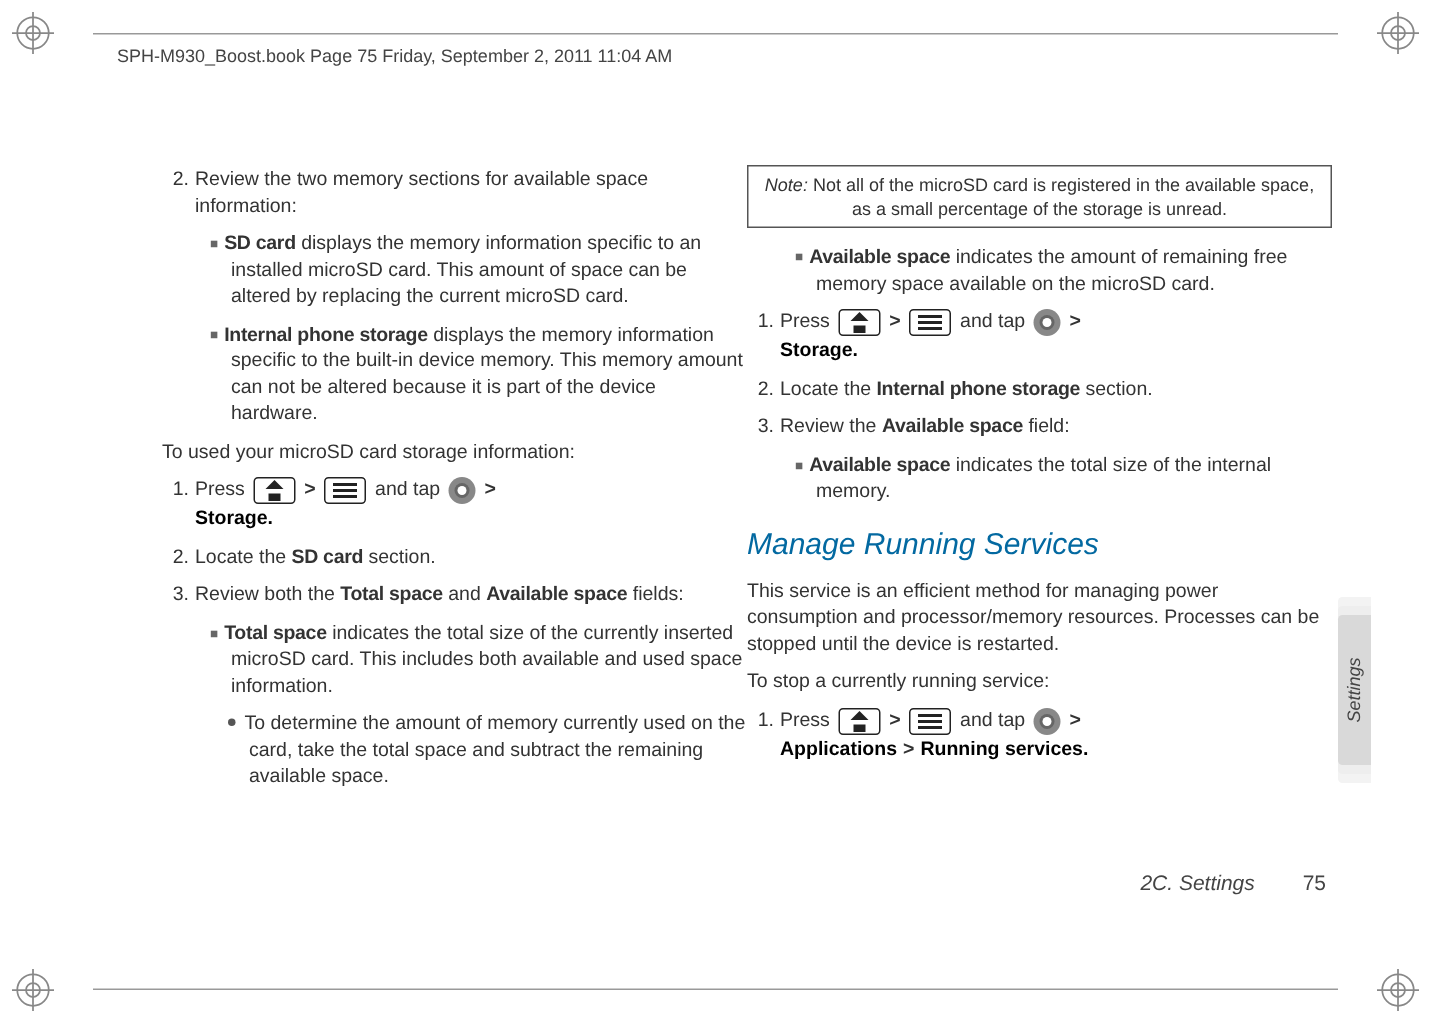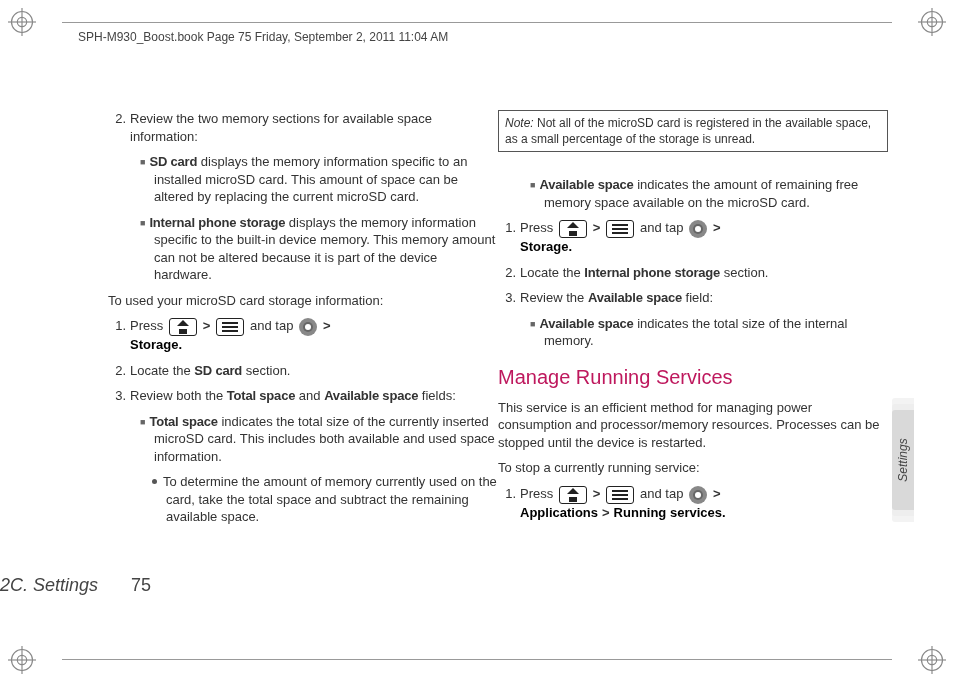--- a/index.html
+++ b/index.html
@@ -109,25 +109,27 @@
     content:"";
     position:absolute; left:50%; top:50%; transform:translate(-50%,-50%);
     width:6px; height:6px; border-radius:50%; background:#fff;
     box-shadow: 0 0 0 2px #666;
   }
   .gt { margin: 0 4px; font-weight: bold; }
   .note-box {
     border: 1px solid #555;
     padding: 4px 6px;
     font-size: 12px;
-    margin-bottom: 24px;
+    margin-bottom: 10px;
+    text-align: center;
   }
   .heading2 {
+    font-style: italic;
     font-size: 20px;
-    color: #be185d;
+    color: #0369a1;
     margin: 14px 0 8px 0;
     font-weight: normal;
   }
   .side-tab {
     position: absolute;
     right: 40px;
     top: 410px;
     width: 22px;
     height: 100px;
     background: #d9d9d9;
@@ -139,22 +141,23 @@
     transform: rotate(-90deg);
     font-style: italic;
     font-size: 12px;
     color:#444;
     white-space: nowrap;
   }
   .footer {
     position:absolute;
     bottom: 86px;
     left: 0; right: 70px;
+    text-align: right;
     font-style: italic;
-    font-size: 18px;
+    font-size: 14px;
     color:#444;
   }
   .footer .pnum { font-style: normal; margin-left: 28px; }
 </style>
 </head>
 <body>
 
 <div class="corner-deco tl"><svg viewBox="0 0 24 24">
       <circle cx="12" cy="12" r="9" fill="none" stroke="#888" stroke-width="1"></circle>
       <circle cx="12" cy="12" r="4" fill="none" stroke="#888"></circle>

